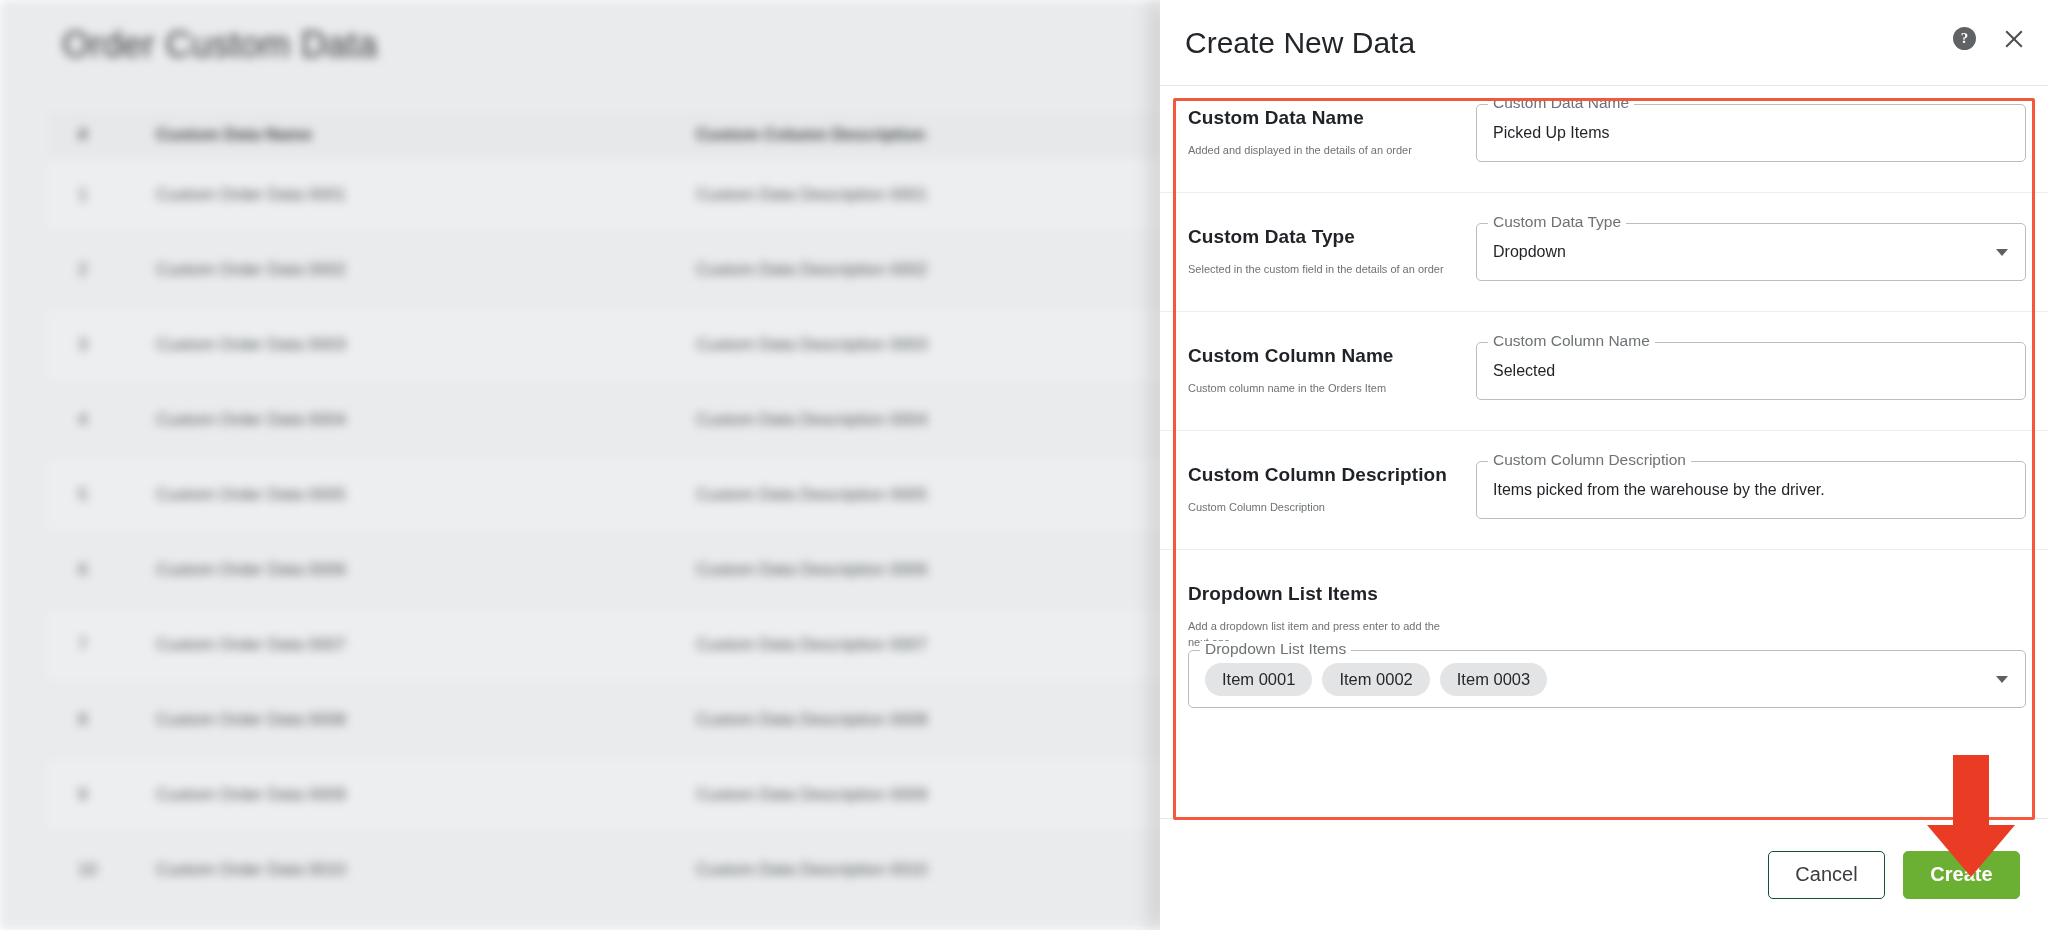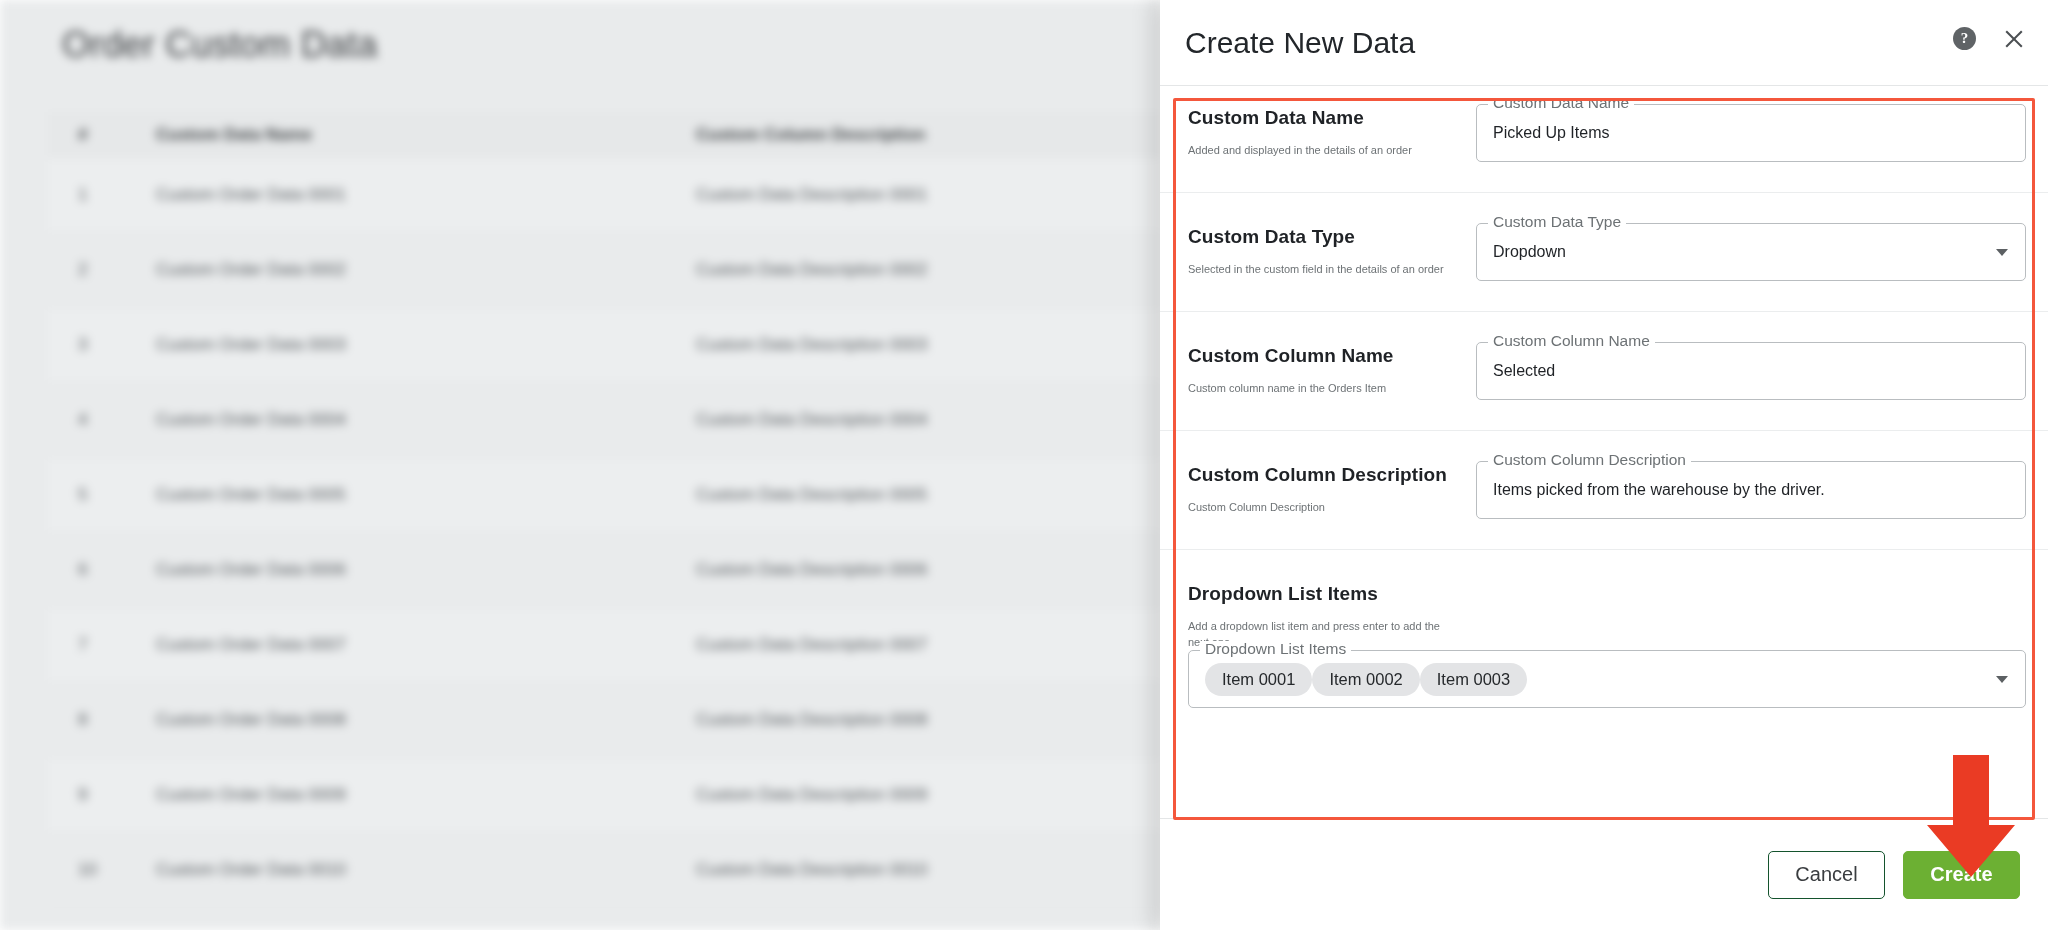--- a/index.html
+++ b/index.html
@@ -135,21 +135,21 @@
     font-size:16px; color:#1f2226;
   }
   .caret{
     position:absolute; right:17px; top:50%;
     margin-top:-3px;
     width:0; height:0;
     border-left:6px solid transparent;
     border-right:6px solid transparent;
     border-top:7px solid #5c6063;
   }
-  .chips{ display:flex; align-items:flex-end; gap:0; }
+  .chips{ display:flex; align-items:flex-end; gap:10px; }
   .chip{
     background:#e3e4e6; color:#26292c;
     border-radius:17px;
     padding:7px 17px;
     font-size:16.5px;
     white-space:nowrap;
   }
 
   
   #drawer-footer{

